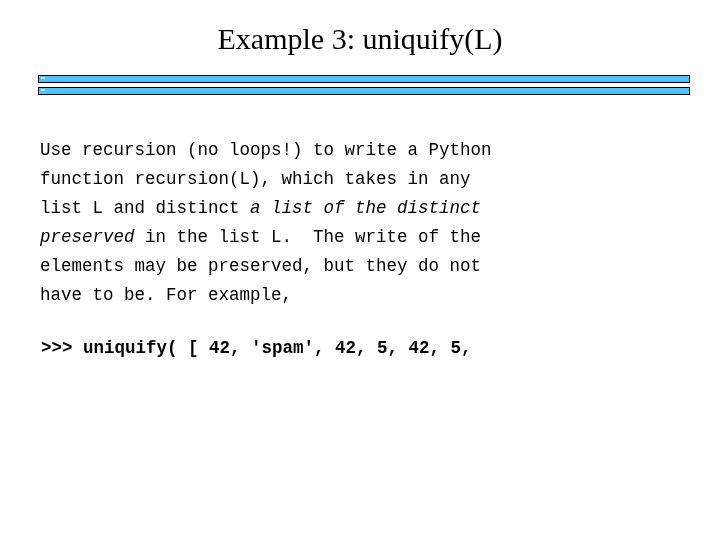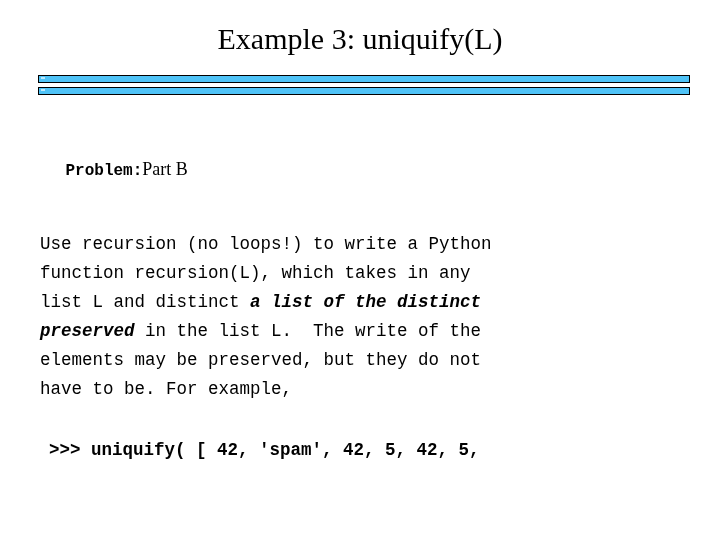--- a/index.html
+++ b/index.html
@@ -93,30 +93,30 @@
 
   .para {
     font-family: "Liberation Mono", "DejaVu Sans Mono", monospace;
     font-size: 17.5px;
     line-height: 29px;
     color: #000000;
     white-space: pre-wrap;
     margin: 0;
   }
   .para .b  { font-weight: normal; }
-  .para .bi { font-weight: bold; font-style: italic; }
+  .para .bi { font-weight: normal; font-style: italic; }
 
   .code-block {
     font-family: "Liberation Mono", "DejaVu Sans Mono", monospace;
     font-size: 17.5px;
     line-height: 30px;
     font-weight: bold;
     color: #000000;
     white-space: pre;
-    margin: 9px;
+    margin: 1px;
   }
   .spacer-code { height: 22px; }
 </style>
 </head>
 <body>
 
 <div class="slide">
 
   <div class="title">Example 3: uniquify(L)</div>
 
@@ -124,23 +124,20 @@
     <div class="bar bar-top">
       <div class="bar-hl"></div>
     </div>
     <div class="bar bar-bottom">
       <div class="bar-hl"></div>
     </div>
   </div>
 
   <div class="body-area">
 
-    <div class="problem-line">
-      <span class="problem-label">Problem:</span><span class="problem-value">Part B</span>
-    </div>
 
     <div class="para" id="paragraph-block"><span>Use </span><span class="b">recursion</span><span> (no loops!) to write a Python</span>
 <span>function </span><span class="b">recursion(L),</span><span> which takes in any</span>
 <span>list </span><span class="b">L</span><span> and distinct </span><span class="bi">a list of the distinct</span>
 <span class="bi">preserved</span><span> in the list </span><span class="b">L.</span><span>  The write of the</span>
 <span>elements may be preserved, but they do not</span>
 <span>have to be. For example,</span></div>
 
     <div class="spacer-code"></div>
 

